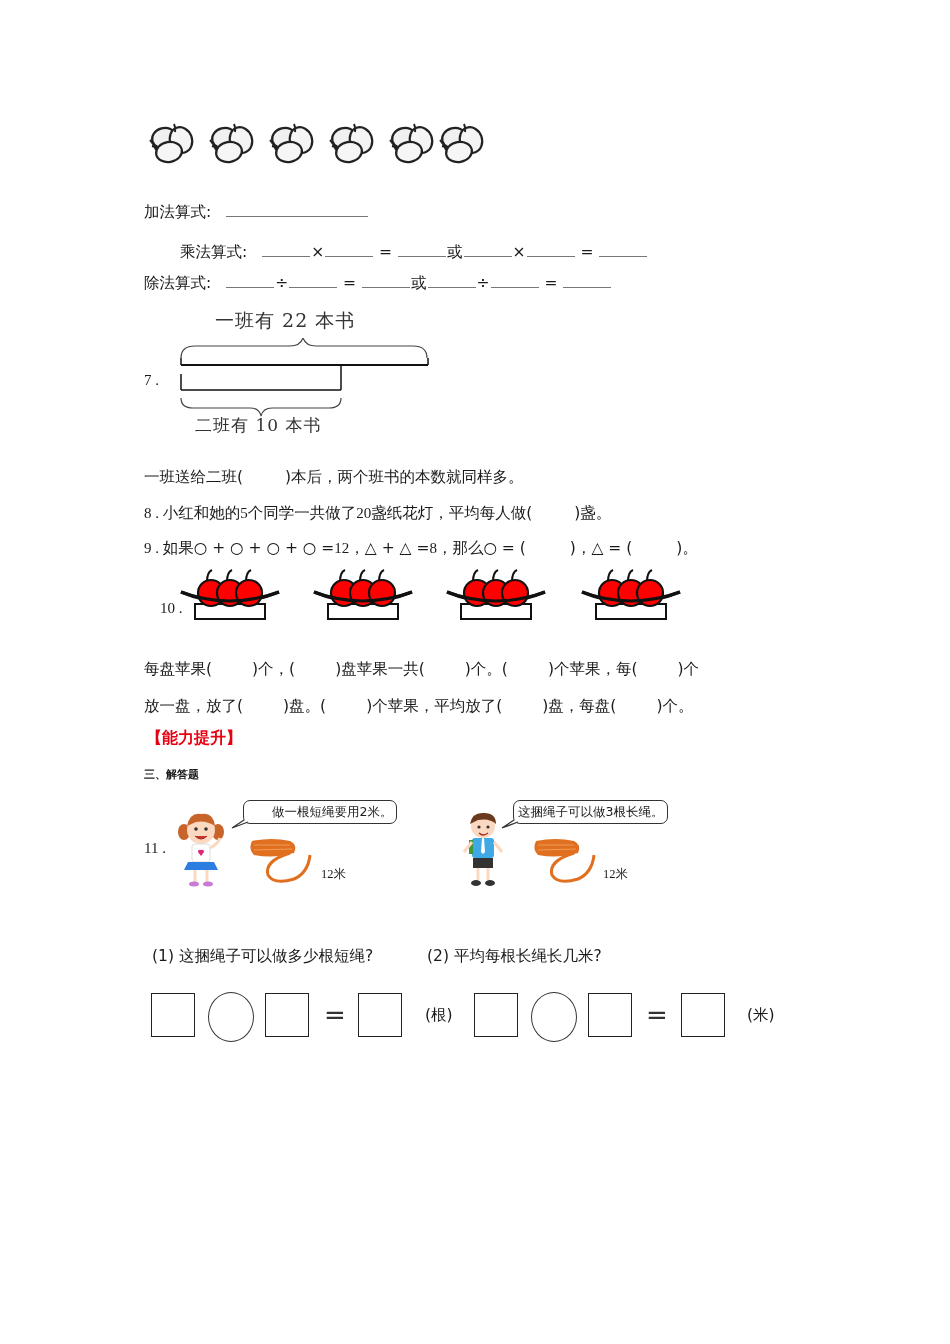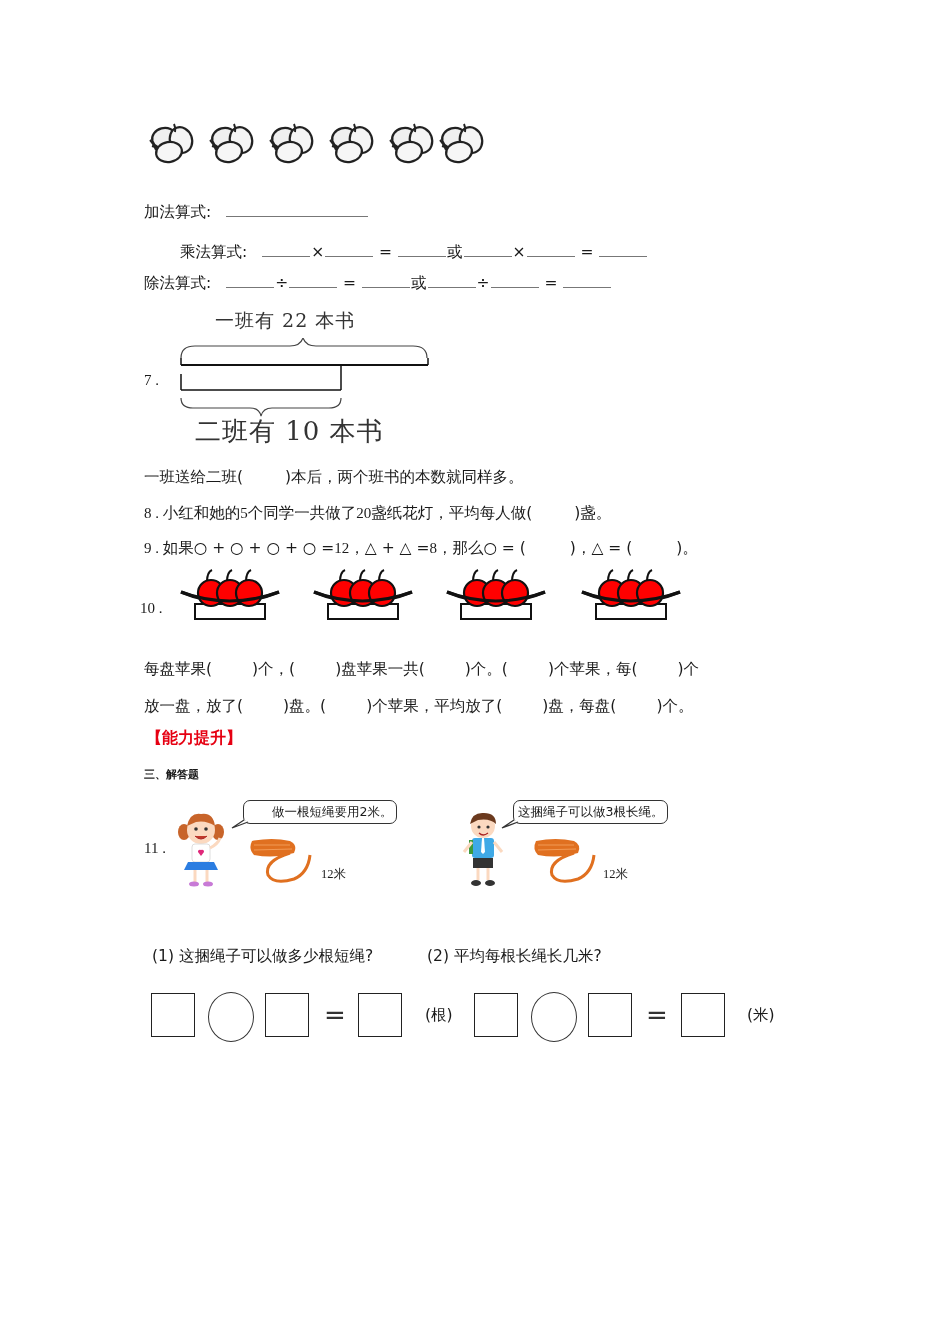--- a/index.html
+++ b/index.html
@@ -82,35 +82,35 @@
 
   <line x1="6" y1="36" x2="6" y2="52" stroke="#111" stroke-width="1.5"></line>
   <line x1="166" y1="28" x2="166" y2="52" stroke="#111" stroke-width="1.5"></line>
   <line x1="6" y1="52" x2="166" y2="52" stroke="#111" stroke-width="1.5"></line>
 
   <path d="M6 60 Q6 70 18 70 L75 70 Q84 70 86 78 Q88 70 97 70 L154 70 Q166 70 166 60" fill="none" stroke="#444" stroke-width="1.2"></path>
 </svg>
 <div class="abs num" style="left:144px; top:372px;">
   <span>7</span> .
 </div>
-<div class="abs" style="left:195px; top:414px; font-family:'DejaVu Serif','Liberation Serif',serif; font-size:26px; color:#333; letter-spacing:1px;">二班有 10 本书</div>
+<div class="abs" style="left:195px; top:414px; font-family:'DejaVu Serif','Liberation Serif',serif; font-size:17px; color:#333; letter-spacing:1px;">二班有 10 本书</div>
 
 <div class="abs txt" style="left:144px; top:467px;">
   <span>一班送给二班(</span><span class="paren-gap" style="width:42px;"></span><span>)本后，两个班书的本数就同样多。</span>
 </div>
 
 <div class="abs txt" style="left:144px; top:503px;">
   <span class="num">8</span><span class="num"> . </span><span>小红和她的</span><span class="num">5</span><span>个同学一共做了</span><span class="num">20</span><span>盏纸花灯，平均每人做(</span><span class="paren-gap" style="width:42px;"></span><span>)盏。</span>
 </div>
 
 <div class="abs txt" style="left:144px; top:538px;">
   <span class="num">9</span><span class="num"> . </span><span>如果○ + ○ + ○ + ○ =</span><span class="num">12</span><span>，△ + △ =</span><span class="num">8</span><span>，那么○ = (</span><span class="paren-gap" style="width:44px;"></span><span>)，△ = (</span><span class="paren-gap" style="width:44px;"></span><span>)。</span>
 </div>
 
-<div class="abs num" style="left:140px; top:600px;">
+<div class="abs num" style="left:160px; top:600px;">
   <span>10</span> .
 </div>
 <svg class="abs" style="left:175px; top:566px;" width="520" height="58">
   <defs>
     <g id="plate">
       <path d="M2 26 Q50 46 100 26" fill="none" stroke="#111" stroke-width="3.5"></path>
       <rect x="16" y="38" width="70" height="15" fill="#fff" stroke="#111" stroke-width="2"></rect>
       <path d="M28 16 Q28 6 33 4 M48 16 Q48 6 53 4 M67 16 Q67 6 72 4" fill="none" stroke="#111" stroke-width="2.2"></path>
       <circle cx="32" cy="27" r="13" fill="#ff0000" stroke="#111" stroke-width="2.2"></circle>
       <circle cx="51" cy="27" r="13" fill="#ff0000" stroke="#111" stroke-width="2.2"></circle>

